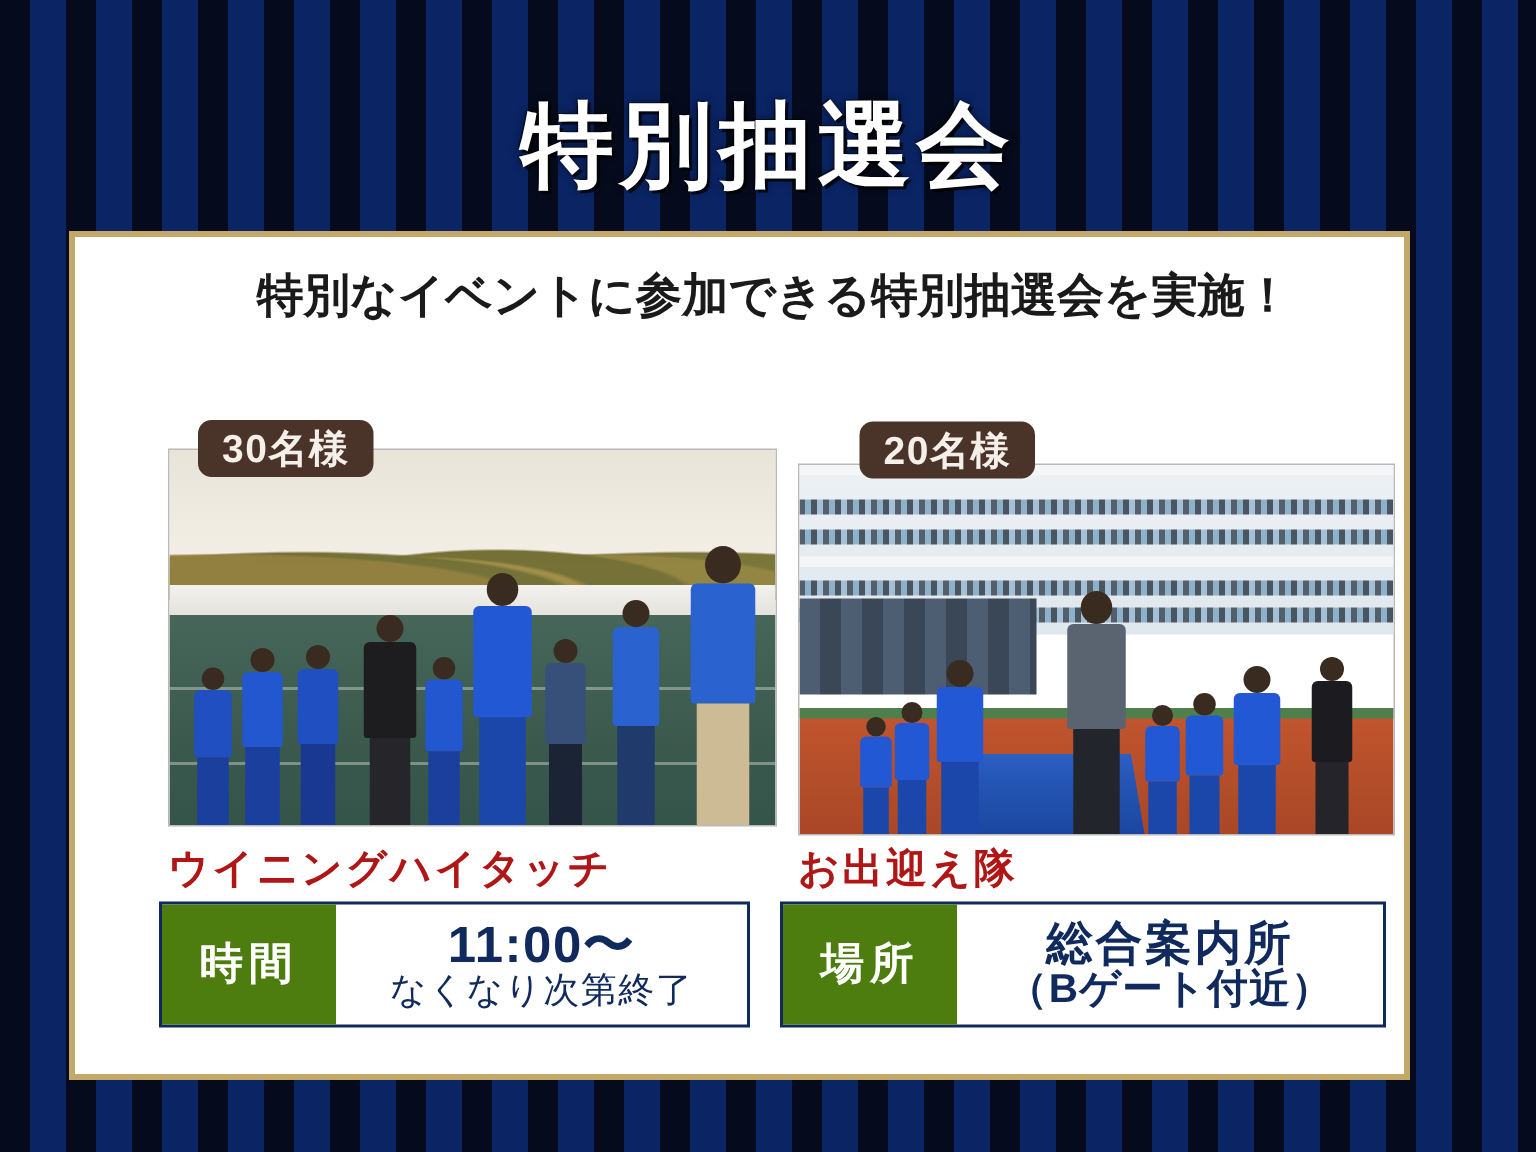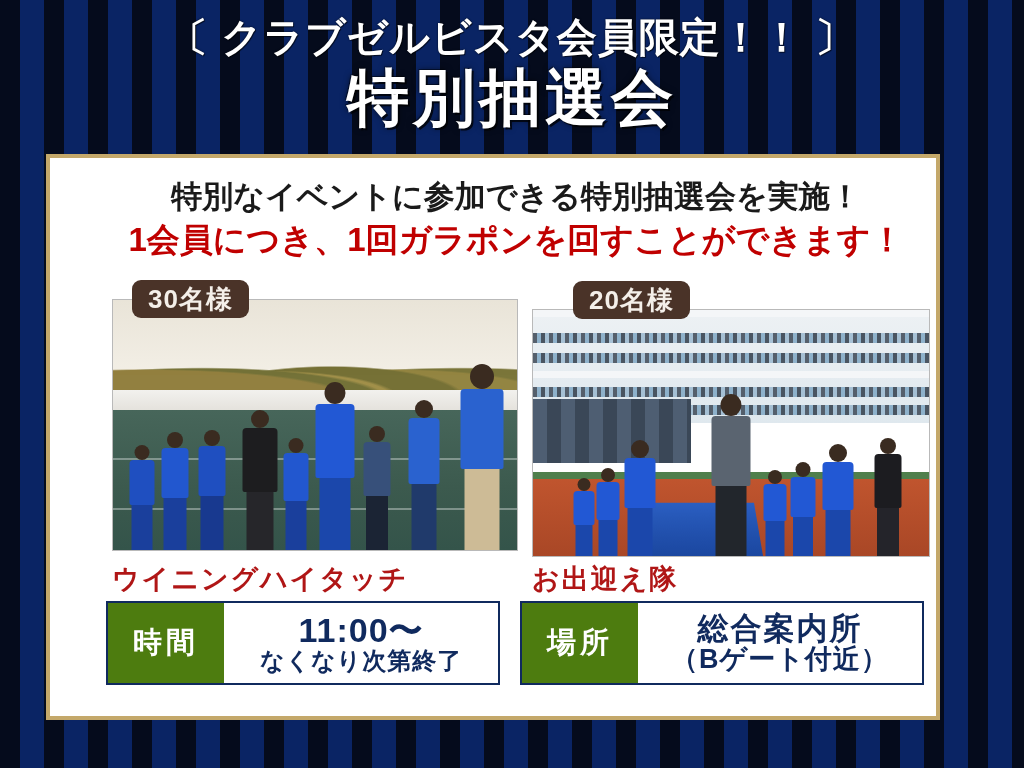--- a/index.html
+++ b/index.html
@@ -212,39 +212,37 @@
     flex: 1;
     color: #102a5e;
     display: flex;
     flex-direction: column;
     align-items: center;
     justify-content: center;
     line-height: 1.05;
     white-space: nowrap;
   }
   .info-value .big   { font-size: 34px; font-weight: bold; letter-spacing: 1px; }
-  .info-value .small { font-size: 24px; font-weight: bold; letter-spacing: 1px; }
+  .info-value .small { font-size: 24px; font-weight: normal; letter-spacing: 1px; }
   .info-value .big2  { font-size: 31px; font-weight: bold; letter-spacing: 2px; }
   .info-value .small2{ font-size: 27px; font-weight: bold; letter-spacing: 1px; }
 </style>
 </head>
 <body>
 
 <div id="poster">
 
   <div class="header">
-    <div class="header-sub">〔 クラブゼルビスタ会員限定！！ 〕</div>
     <div class="header-title">特別抽選会</div>
   </div>
 
   <div class="panel">
 
     <div class="lead">
       <div class="lead-line1">特別なイベントに参加できる特別抽選会を実施！</div>
-      <div class="lead-line2">1会員につき、1回ガラポンを回すことができます！</div>
     </div>
 
     <div class="photo-card left">
       <div class="badge left">30名様</div>
 
       <div class="photo left">
         <div class="sky"></div>
         <div class="treeline"></div>
         <div class="wall"></div>
         <div class="pitch">

